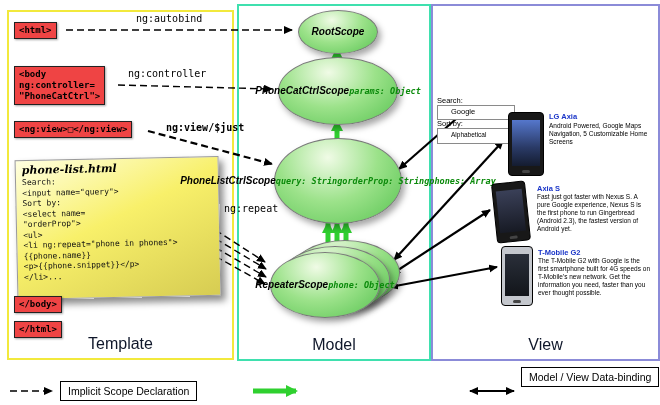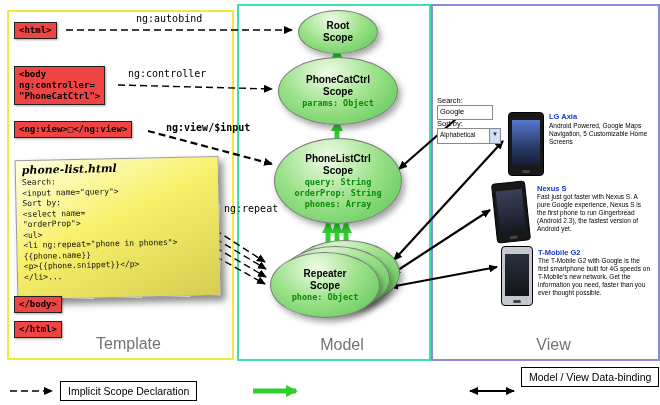--- a/index.html
+++ b/index.html
@@ -5,21 +5,21 @@
   html,body { margin:0; padding:0; }
   body { background:#fff; font-family:"Liberation Sans", sans-serif; }
   .stage { position:relative; width:660px; height:405px; overflow:hidden; background:#fff; }
 
   
   .panel { position:absolute; z-index:1; background:#fff; }
   #panel-template { left:7px;  top:10px; width:223px; height:346px; border:2px solid #f2e93c; }
   #panel-model    { left:237px; top:4px;  width:190px; height:353px; border:2px solid #3fe0ae; }
   #panel-view     { left:431px; top:4px;  width:225px; height:353px; border:2px solid #8b8bd8; }
   .panel-label { position:absolute; bottom:5px; left:0; width:100%; text-align:center;
-                 font-size:16px; color:#737373;margin-left:8px; }
+                 font-size:16px; color:#0f172a; }
 
   
   svg.arrows { position:absolute; left:0; top:0; z-index:5; pointer-events:none; }
   .dash  { stroke:#000; stroke-width:1.4; stroke-dasharray:7 4; fill:none; marker-end:url(#mB); }
   .dash.thick { stroke-width:2.2; }
   .green { stroke:#2fd02f; stroke-width:5; fill:none; marker-end:url(#mG); }
   .dbl   { stroke:#000; stroke-width:2.2; fill:none; marker-end:url(#mB); marker-start:url(#mBs); }
 
   
   .ybox { position:absolute; z-index:10; background:#ef4444; border:1px solid #222;
@@ -39,22 +39,22 @@
           transform:rotate(-1.2deg); padding:3px 6px; }
   #note .note-title { font-family:"DejaVu Serif", serif; font-style:italic; font-weight:bold;
                       font-size:11px; line-height:13px; margin-bottom:1px; color:#000; }
   .code-line { font-family:"DejaVu Sans Mono", monospace; font-size:8px; line-height:10.5px;
                white-space:nowrap; color:#111; }
 
   
   .scope { position:absolute; z-index:10; border-radius:50%; border:1px solid #7a7a7a;
            background:radial-gradient(ellipse at 42% 22%, #f0fbe6 0%, #9ce28a 48%, #57c351 100%);
            box-shadow:3px 4px 6px rgba(0,0,0,0.35);
-           display:flex; flex-direction:column; align-items:center; justify-content:center;
-           text-align:center; }
+           display:flex; flex-direction:row; align-items:center; justify-content:center;
+           text-align:center;font-style:italic; }
   #scope-root      { left:298px; top:10px;  width:78px;  height:42px; }
   #scope-phonecat  { left:278px; top:57px;  width:118px; height:66px; }
   #scope-phonelist { left:274px; top:138px; width:126px; height:84px; }
   #rep-back2 { left:290px; top:240px; width:108px; height:64px; }
   #rep-back1 { left:280px; top:246px; width:108px; height:64px; }
   #rep-front { left:270px; top:252px; width:108px; height:64px; }
   .scope-title { font-size:10px; font-weight:bold; color:#000; line-height:12px; }
   .scope-prop  { font-family:"DejaVu Sans Mono", monospace; font-size:8.5px; font-weight:bold;
                  color:#0b8a0b; line-height:11px; white-space:nowrap; }
 
@@ -64,21 +64,21 @@
   #lbl-autobind   { left:136px; top:13px; }
   #lbl-controller { left:128px; top:68px; }
   #lbl-viewroute  { left:166px; top:122px; font-weight:bold; }
   #lbl-repeat     { left:224px; top:203px; }
 
   
   .vw-label { position:absolute; z-index:10; font-size:7.5px; color:#000; }
   #vw-search-label { left:437px; top:96px; }
   #vw-sort-label   { left:437px; top:119px; }
   .vw-field { position:absolute; z-index:10; background:#fff; border:1px solid #8a8a8a;
-              font-size:7.5px; color:#000; line-height:9px; padding:1px 2px; }
+              font-size:7.5px; color:#000; line-height:9px; padding:1px 13px; }
   #vw-search-input { left:437px; top:105px; width:50px; height:11px; }
   #vw-sort-select  { left:437px; top:128px; width:58px; height:12px; font-size:6.5px; }
   #vw-sort-select .dd { position:absolute; right:0; top:0; bottom:0; width:10px;
                         background:#cfe0f6; border-left:1px solid #8a8a8a; text-align:center;
                         font-size:7px; line-height:10px; color:#224; }
 
   
   .phone-body { position:absolute; z-index:10; background:#181818; border:1px solid #000;
                 border-radius:4px; }
   .phone-screen { position:absolute; left:3px; right:3px; top:7px; bottom:9px; }
@@ -196,21 +196,21 @@
 
   <div class="ybox" id="box-body-close">
     <span>&lt;/body&gt;</span>
   </div>
   <div class="ybox" id="box-html-close">
     <span>&lt;/html&gt;</span>
   </div>
 
   <div class="arrow-label" id="lbl-autobind">ng:autobind</div>
   <div class="arrow-label" id="lbl-controller">ng:controller</div>
-  <div class="arrow-label" id="lbl-viewroute">ng:view/$input</div>
+  <div class="arrow-label" id="lbl-viewroute">ng:view/$just</div>
   <div class="arrow-label" id="lbl-repeat">ng:repeat</div>
 
   <div class="scope" id="scope-root">
     <div class="scope-title">Root</div>
     <div class="scope-title">Scope</div>
   </div>
 
   <div class="scope" id="scope-phonecat">
     <div class="scope-title">PhoneCatCtrl</div>
     <div class="scope-title">Scope</div>
@@ -245,21 +245,21 @@
     <div class="phone-screen"></div>
     <div class="phone-btn"></div>
   </div>
   <div class="phone-name" id="ph1-name">LG Axia</div>
   <div class="phone-desc" id="ph1-desc">Android Powered, Google Maps Navigation, 5 Customizable Home Screens</div>
 
   <div class="phone-body" id="ph2">
     <div class="phone-screen"></div>
     <div class="phone-btn"></div>
   </div>
-  <div class="phone-name" id="ph2-name">Nexus S</div>
+  <div class="phone-name" id="ph2-name">Axia S</div>
   <div class="phone-desc" id="ph2-desc">Fast just got faster with Nexus S. A pure Google experience, Nexus S is the first phone to run Gingerbread (Android 2.3), the fastest version of Android yet.</div>
 
   <div class="phone-body" id="ph3">
     <div class="phone-screen"></div>
     <div class="phone-btn"></div>
   </div>
   <div class="phone-name" id="ph3-name">T-Mobile G2</div>
   <div class="phone-desc" id="ph3-desc">The T-Mobile G2 with Google is the first smartphone built for 4G speeds on T-Mobile's new network. Get the information you need, faster than you ever thought possible.</div>
 
   <div class="legend-box" id="leg-implicit">Implicit Scope Declaration</div>

